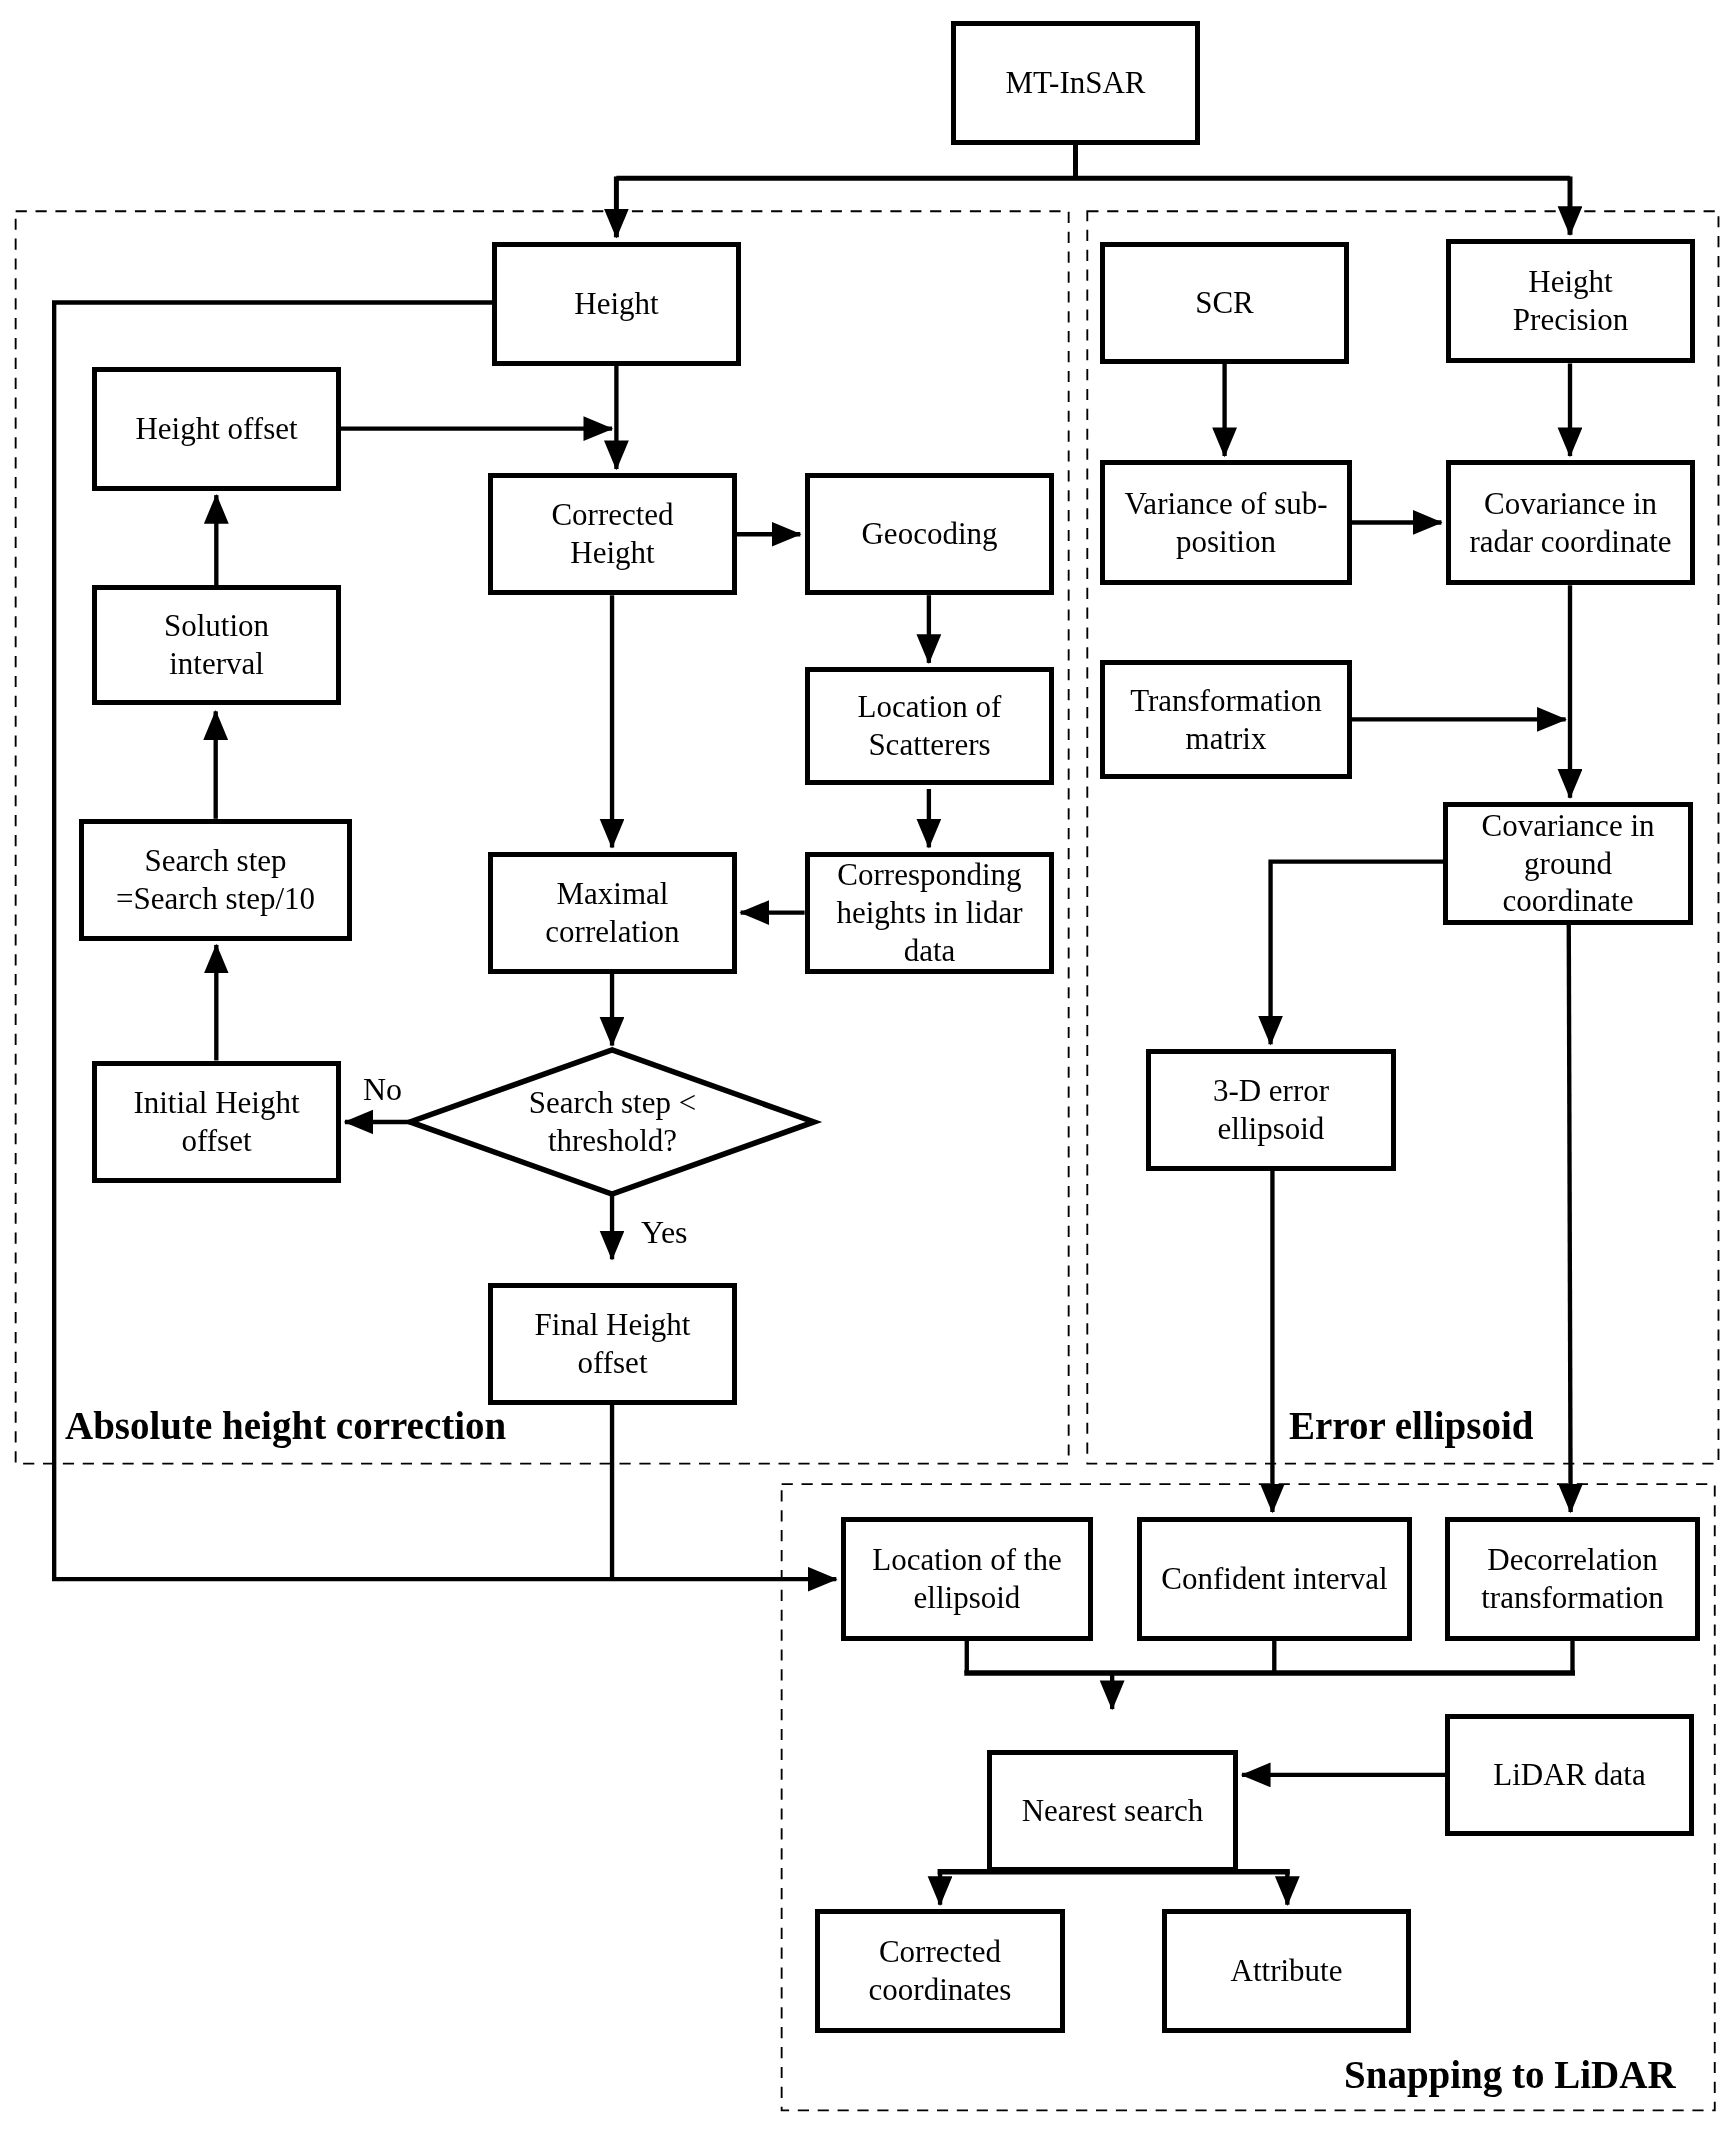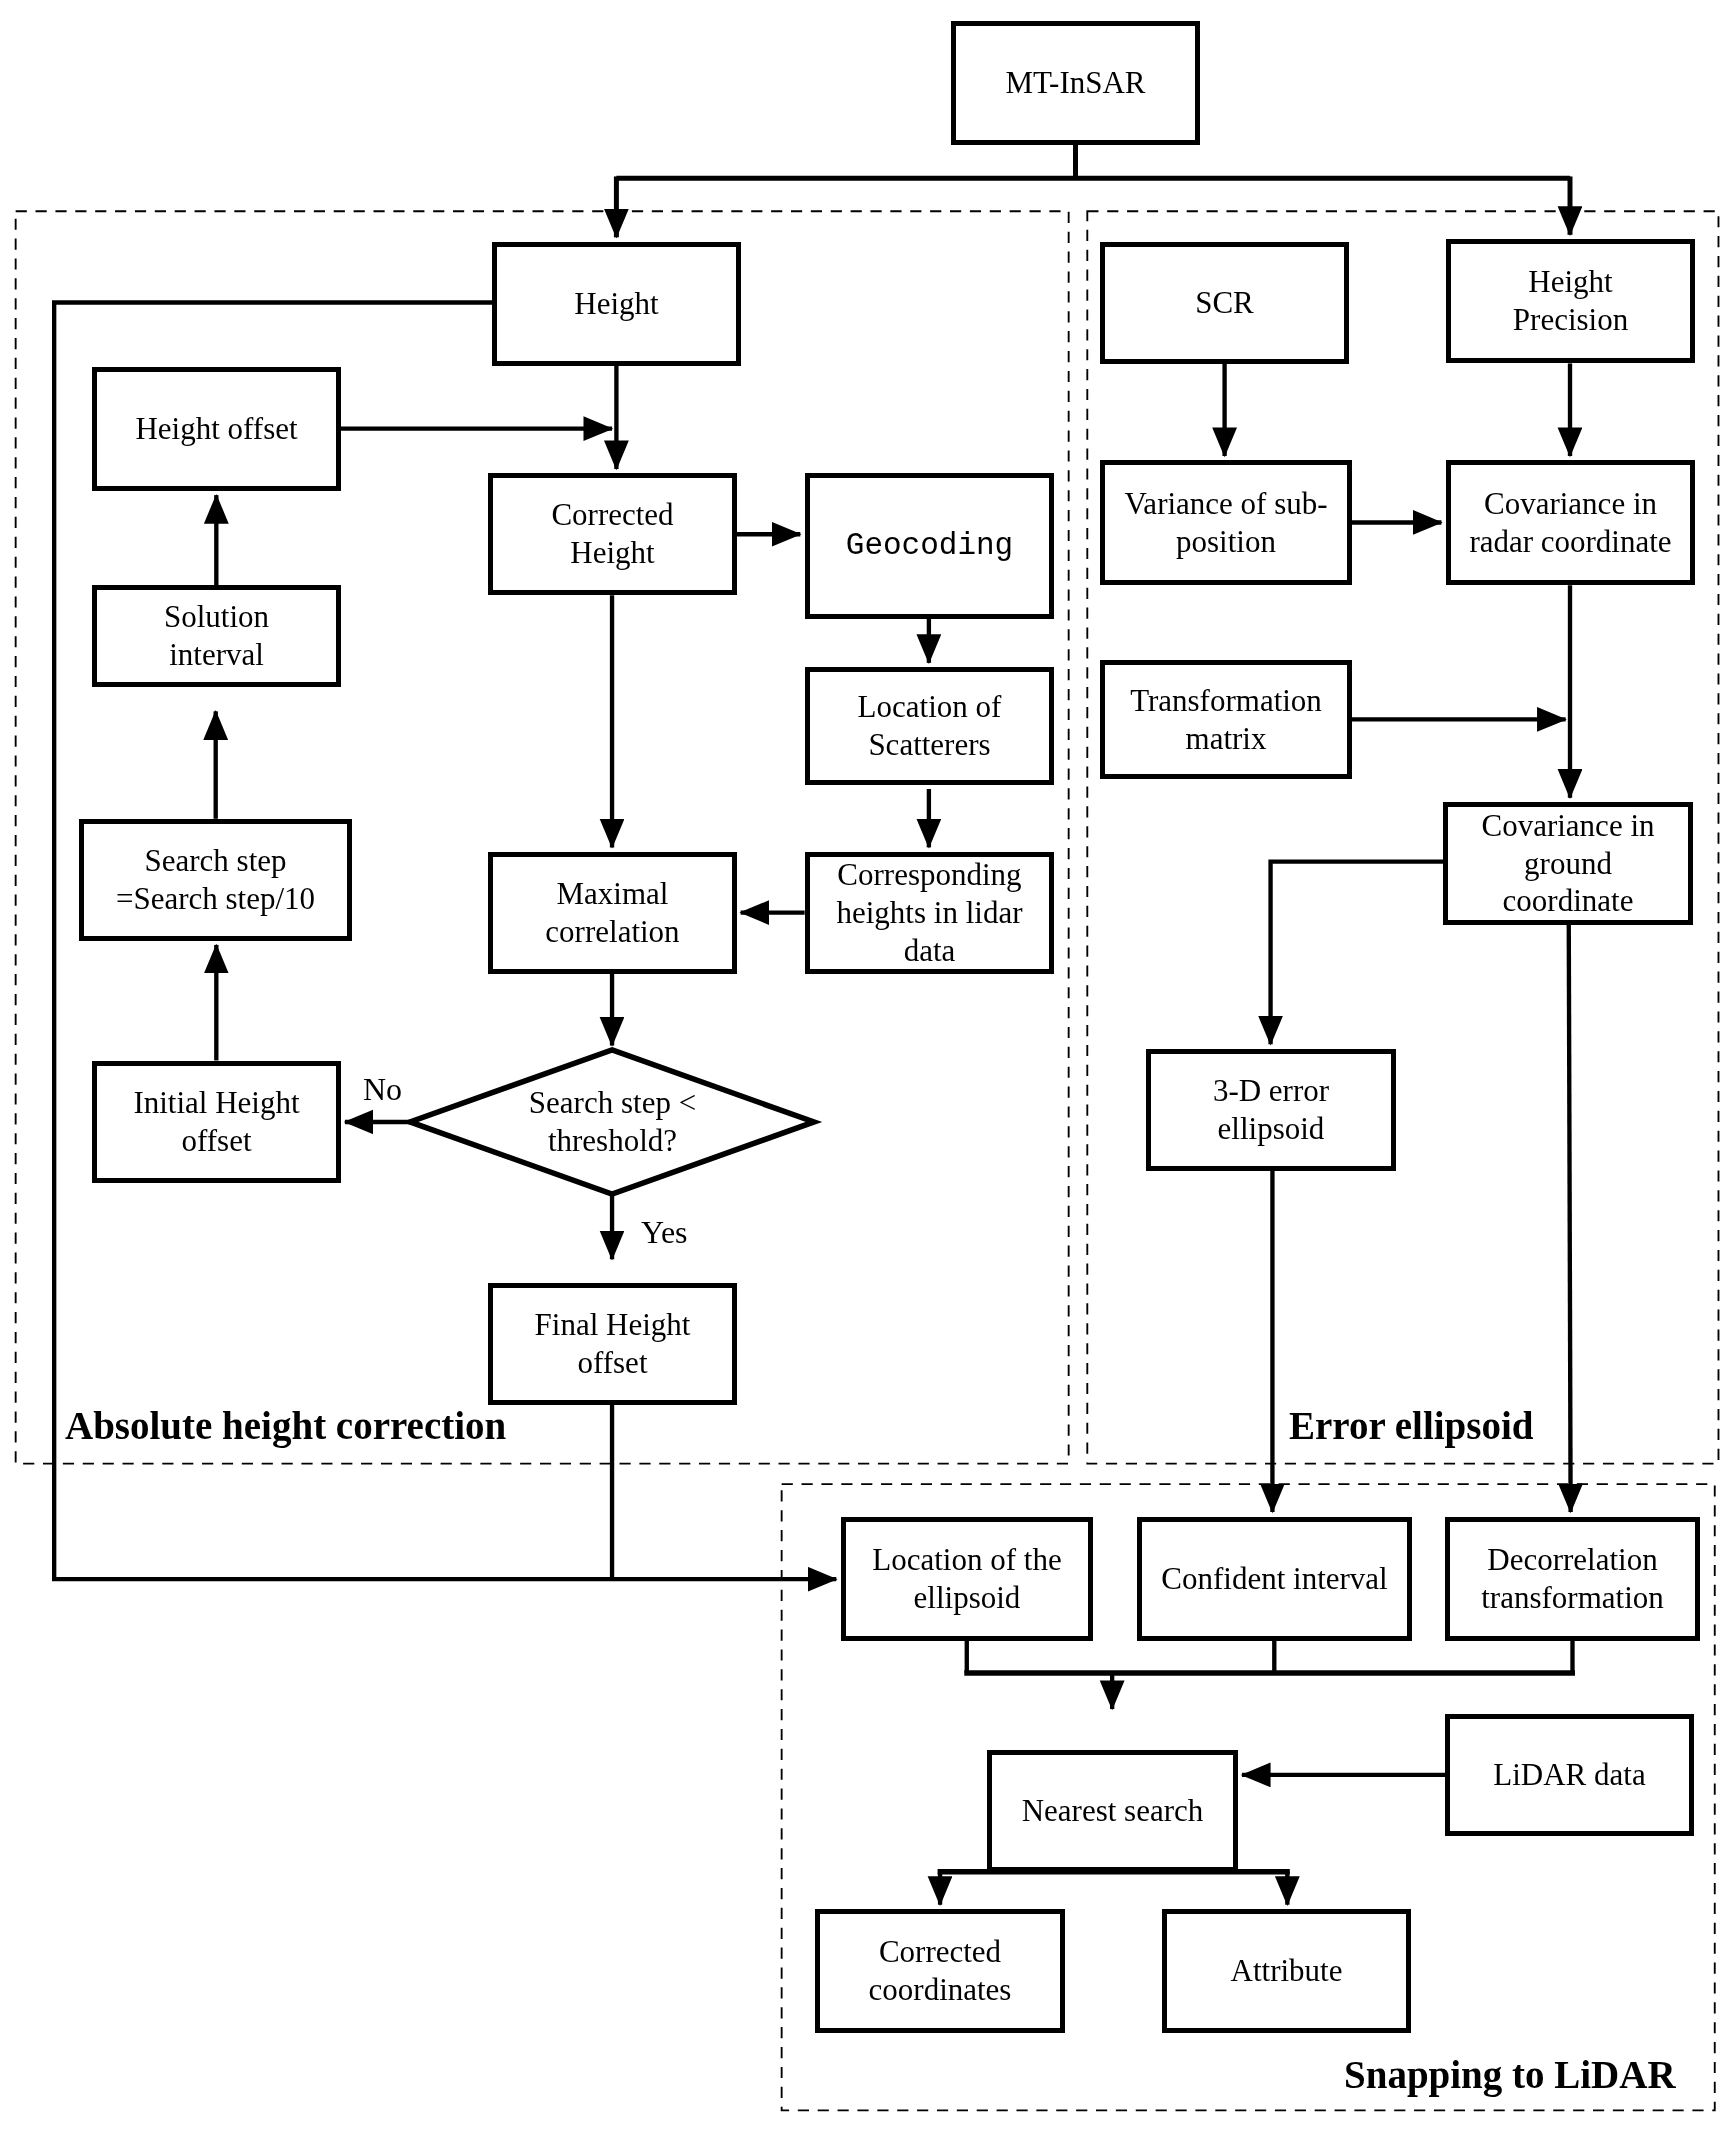--- a/index.html
+++ b/index.html
@@ -97,26 +97,26 @@
 
   <div class="node" style="left:951px;top:20.5px;width:249px;height:124px;">MT-InSAR</div>
 
   <div class="node" style="left:492px;top:242px;width:249px;height:124px;">Height</div>
 
   <div class="node" style="left:92px;top:367px;width:249px;height:124px;">Height offset</div>
 
   <div class="node" style="left:488px;top:473px;width:249px;height:122px;">Corrected
 Height</div>
 
-  <div class="node" style="left:805px;top:473px;width:249px;height:146px;font-family:Liberation Mono, monospace;">Geocoding</div>
+  <div class="node" style="left:805px;top:473px;width:249px;height:122px;">Geocoding</div>
 
   <div class="node" style="left:805px;top:667px;width:249px;height:118px;">Location of
 Scatterers</div>
 
-  <div class="node" style="left:92px;top:585px;width:249px;height:102px;">Solution
+  <div class="node" style="left:92px;top:585px;width:249px;height:120px;">Solution
 interval</div>
 
   <div class="node" style="left:79px;top:819px;width:273px;height:122px;">Search step
 =Search step/10</div>
 
   <div class="node" style="left:92px;top:1061px;width:249px;height:122px;">Initial Height
 offset</div>
 
   <div class="node" style="left:488px;top:852px;width:249px;height:122px;">Maximal
 correlation</div>

